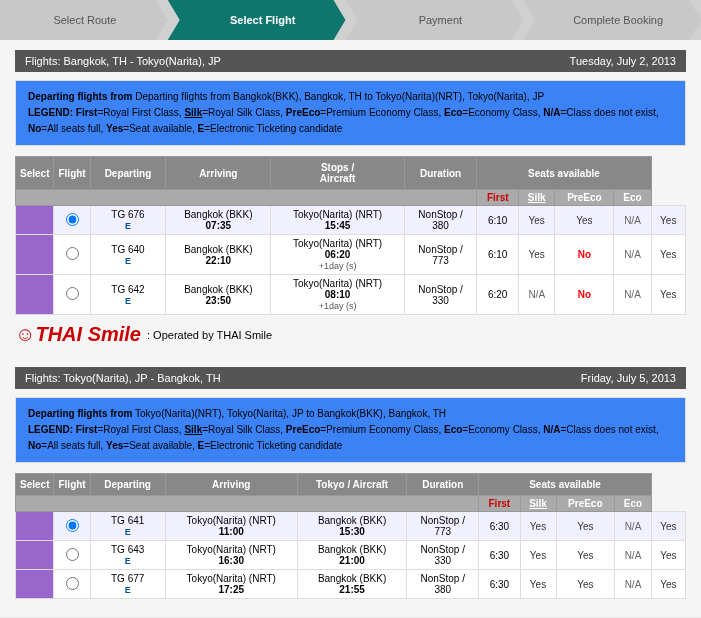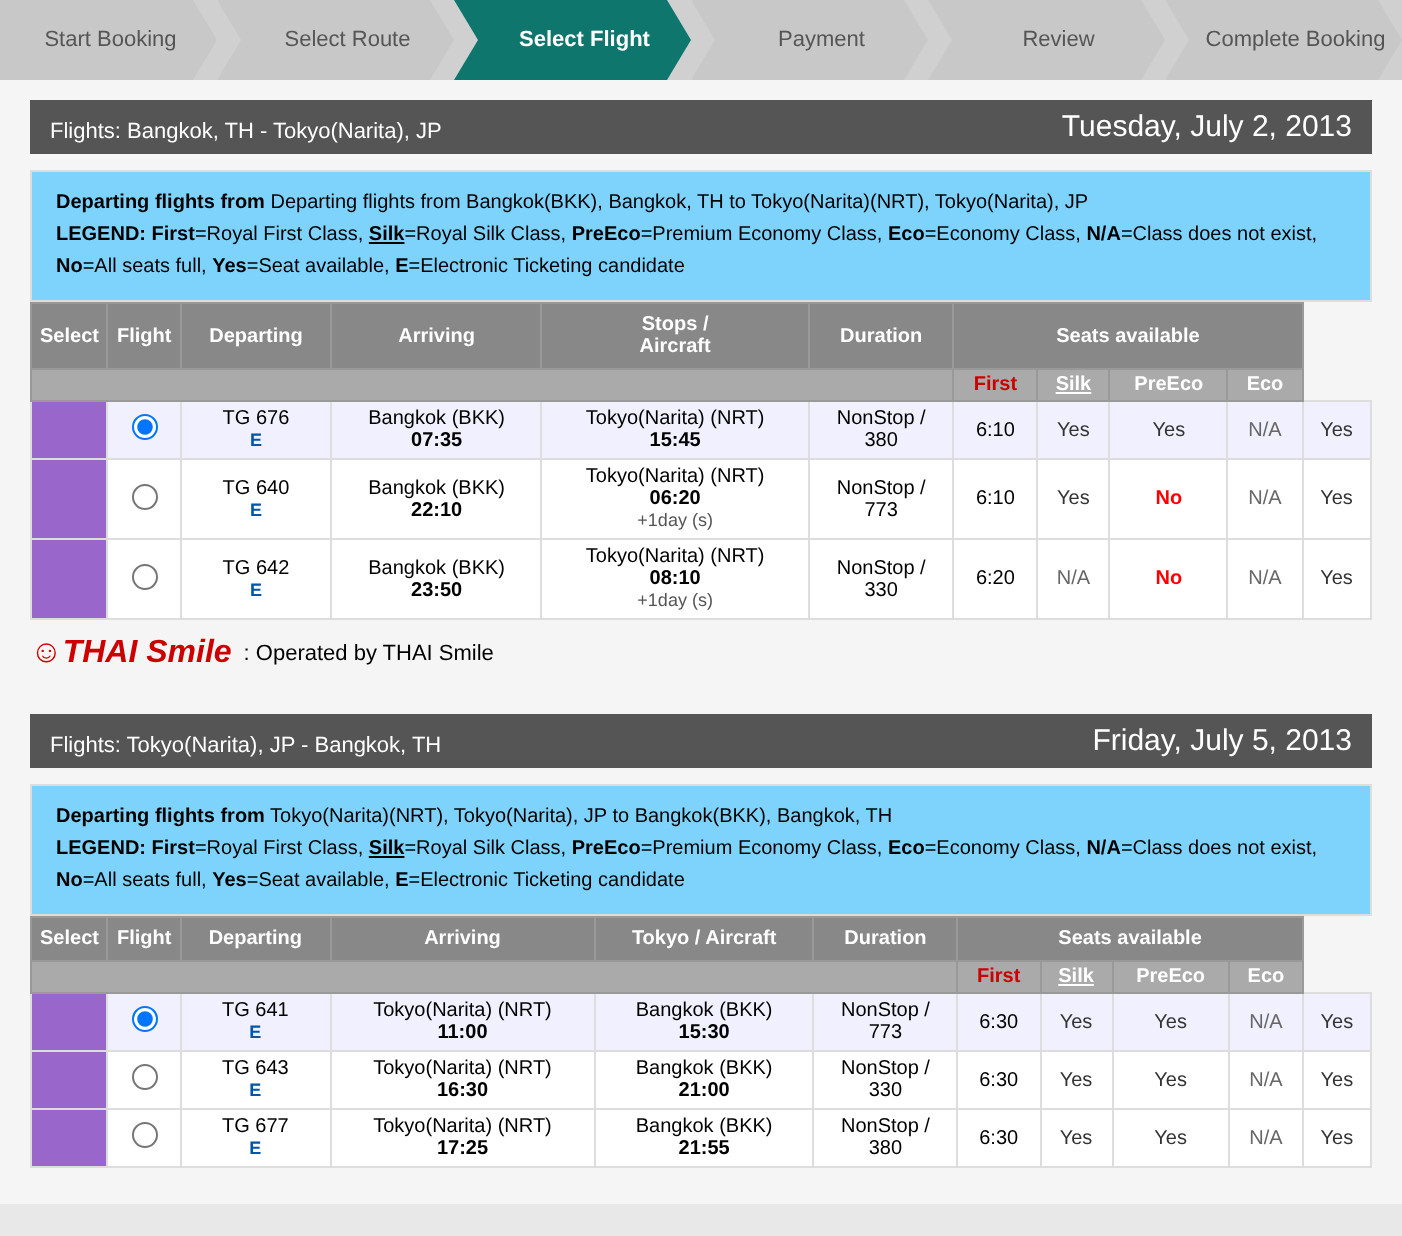--- a/index.html
+++ b/index.html
@@ -52,29 +52,30 @@
       background: #555;
       color: white;
       padding: 5px 10px;
       display: flex;
       justify-content: space-between;
       align-items: flex-end;
       margin-bottom: 8px;
       font-size: 11px;
     }
     .section-header .date {
-      font-size: 15px;
+      font-size: 11px;
       margin-left: 32px;
     }
 
     
     .legend-box {
-      background: #7dd3fc;
+      background: #3b82f6;
       border: 1px solid #ddd;
       padding: 8px 12px;
+      margin-bottom: 10px;
       font-size: 10px;
       line-height: 1.6;
     }
     .legend-box .depart-text {
       font-size: 10px;
     }
     .bold { font-weight: bold; }
     .silk { text-decoration: underline; font-weight: bold; }
 
     
@@ -128,54 +129,48 @@
 
     .thai-smile {
       display: flex;
       align-items: center;
       gap: 6px;
       margin: 6px 0;
       font-size: 11px;
     }
     .thai-smile-logo {
       display: inline-block;
-      font-size: 16px;
+      font-size: 20px;
       color: #cc0000;
       font-weight: bold;
       font-style: italic;
     }
 
     .section-spacer {
       height: 15px;
     }
 
     .e-badge {
       font-size: 9px;
       color: #0055aa;
       font-weight: bold;
     }
   </style>
 </head>
 <body>
 
 <div class="progress-bar">
   <div class="progress-step">
-      <span>Start Booking</span>
-    </div>
-  <div class="progress-step">
       <span>Select Route</span>
     </div>
   <div class="progress-step active">
       <span>Select Flight</span>
     </div>
   <div class="progress-step">
       <span>Payment</span>
-    </div>
-  <div class="progress-step">
-      <span>Review</span>
     </div>
   <div class="progress-step">
       <span>Complete Booking</span>
     </div>
 </div>
 
 <div class="main-content">
 
   <div>
     <div class="section-header">

